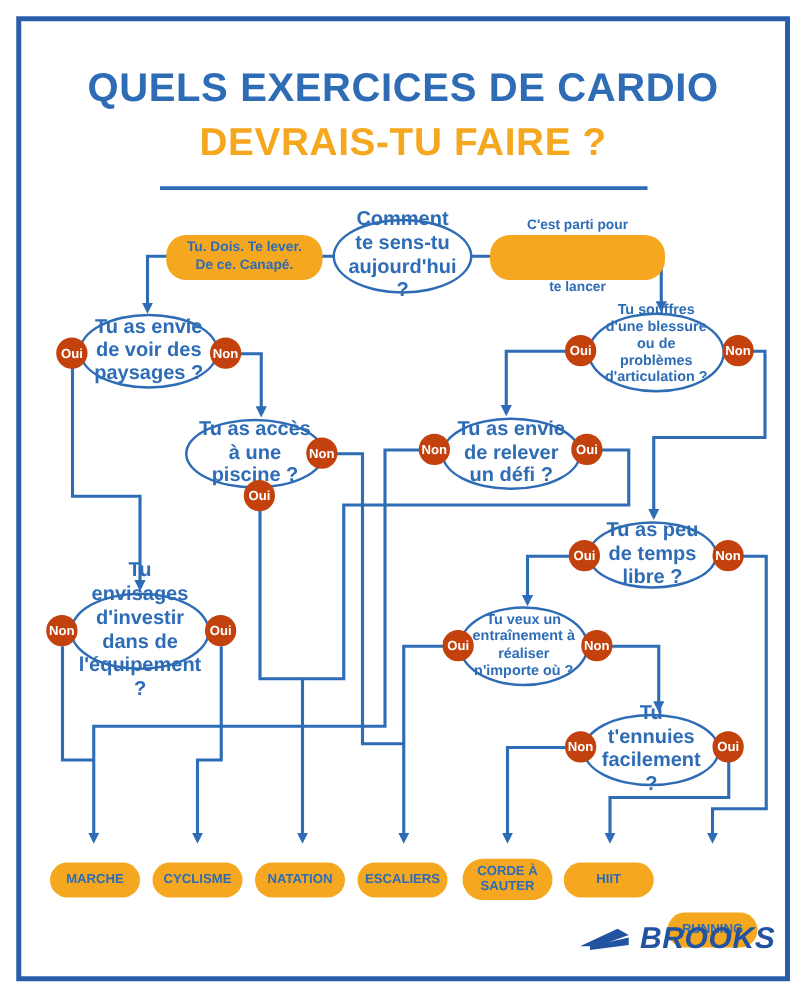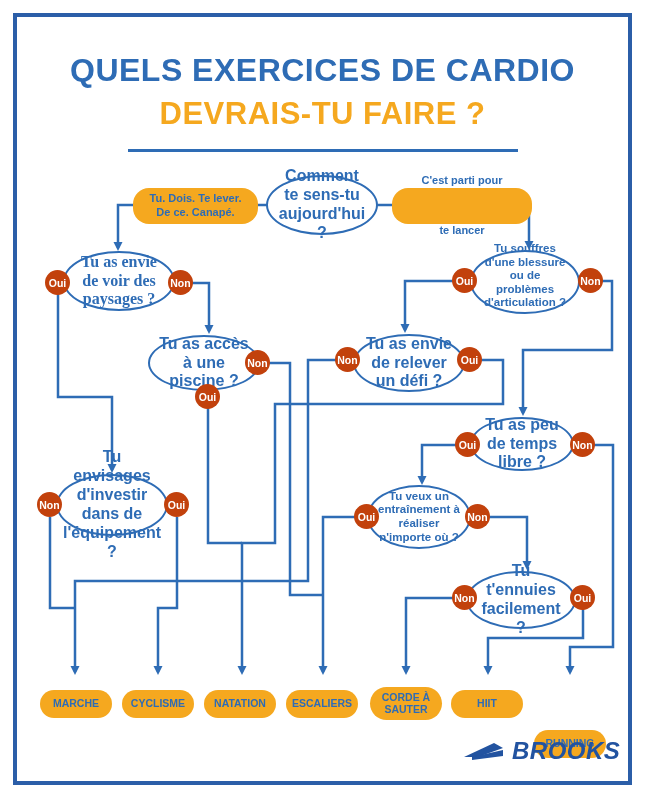--- a/index.html
+++ b/index.html
@@ -73,21 +73,21 @@
   <span>De ce. Canapé.</span>
 </div>
 <div class="node obox" style="left:392px;top:188px;width:140px;height:36px;gap:36px;">
   <span>C'est parti pour</span>
   <span>te lancer</span>
 </div>
 
 <div class="node ellipse" style="left:266px;top:175px;width:112px;height:60px;">
   <span>Comment te sens-tu aujourd'hui ?</span>
 </div>
-<div class="node ellipse" style="left:63px;top:251px;width:112px;height:60px;font-family:Liberation Serif, serif;">
+<div class="node ellipse" style="left:63px;top:251px;width:112px;height:60px;">
   <span>Tu as envie de voir des paysages ?</span>
 </div>
 <div class="node ellipse" style="left:470px;top:250px;width:110px;height:64px;font-size:11.5px;align-items:flex-end;">
   <span>Tu souffres d'une blessure ou de problèmes d'articulation ?</span>
 </div>
 <div class="node ellipse" style="left:148px;top:335px;width:112px;height:56px;">
   <span>Tu as accès à une piscine ?</span>
 </div>
 <div class="node ellipse" style="left:353px;top:334px;width:112px;height:58px;">
   <span>Tu as envie de relever un défi ?</span>

